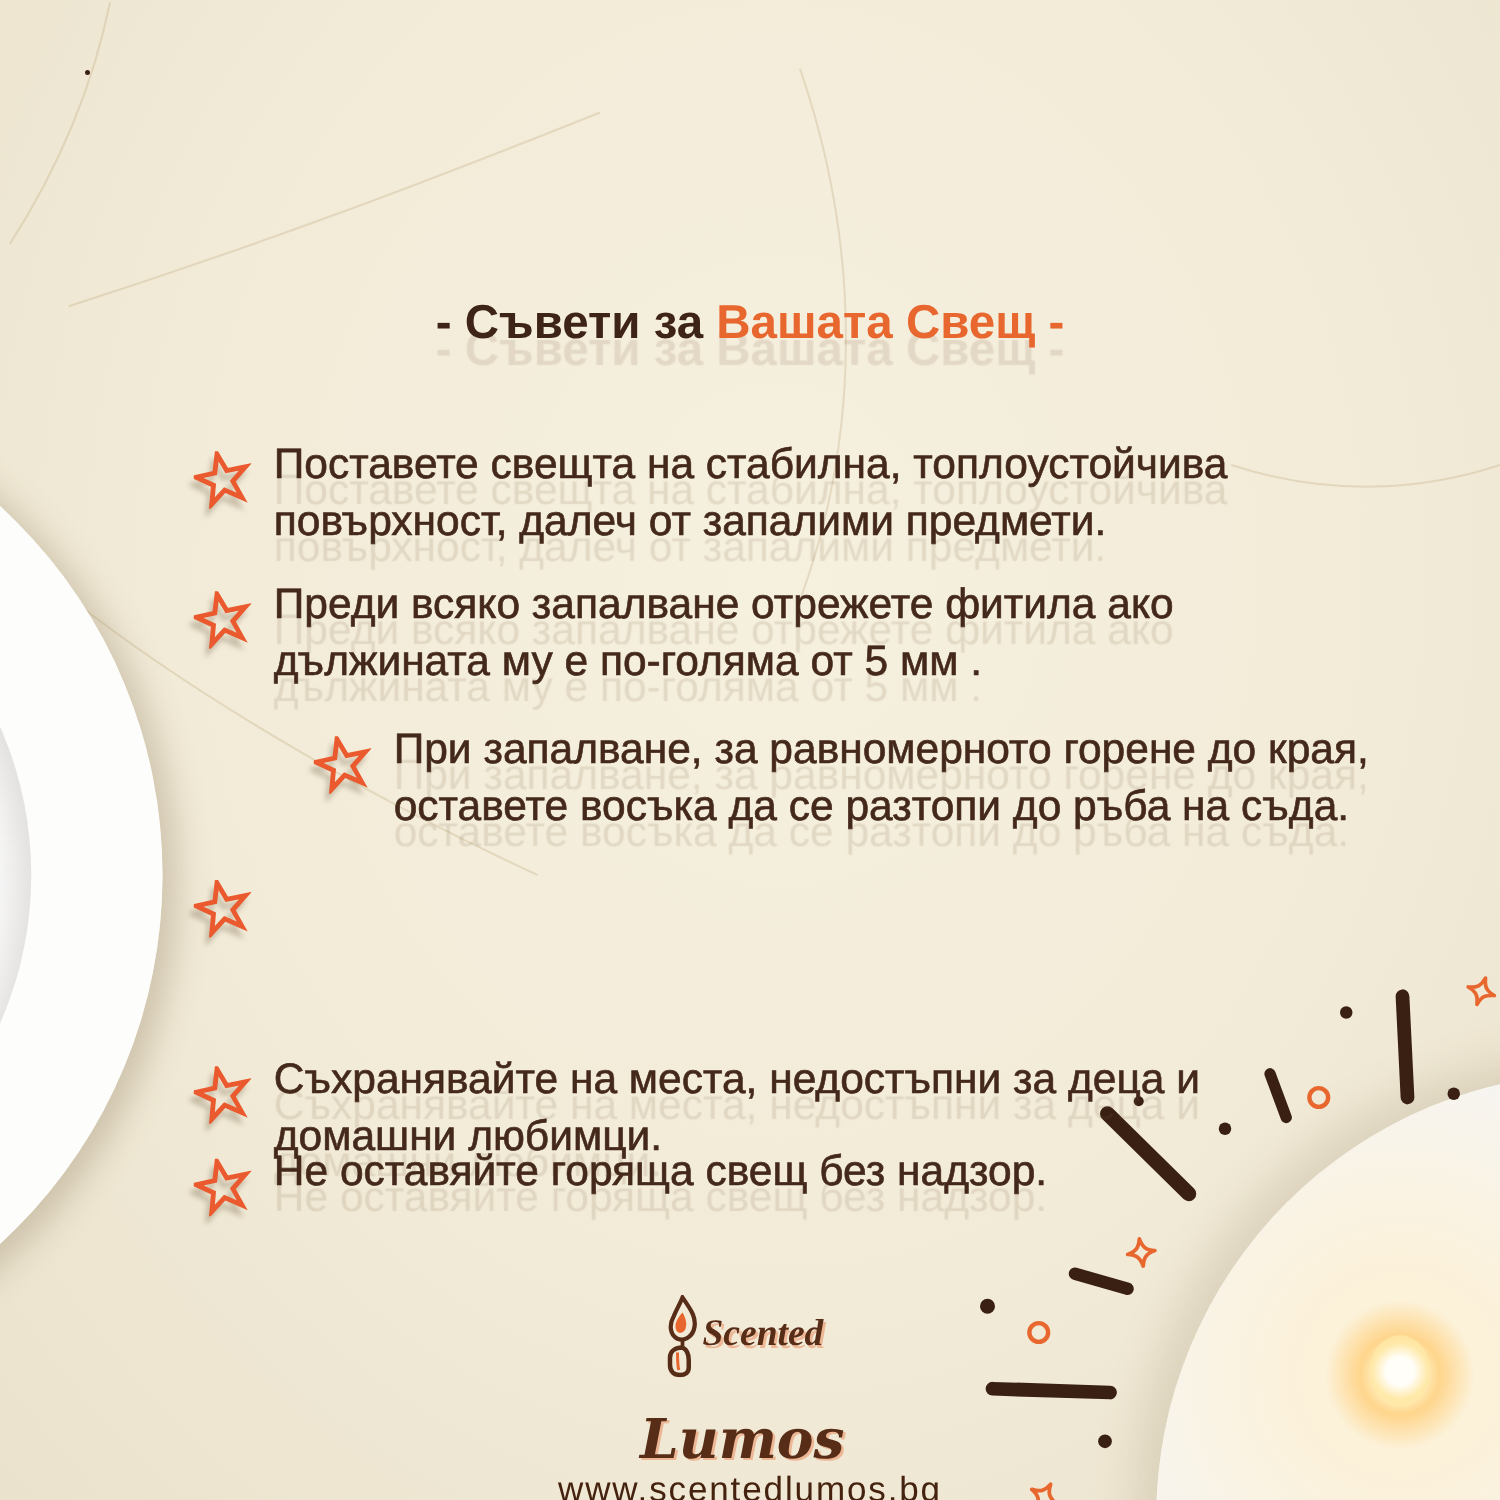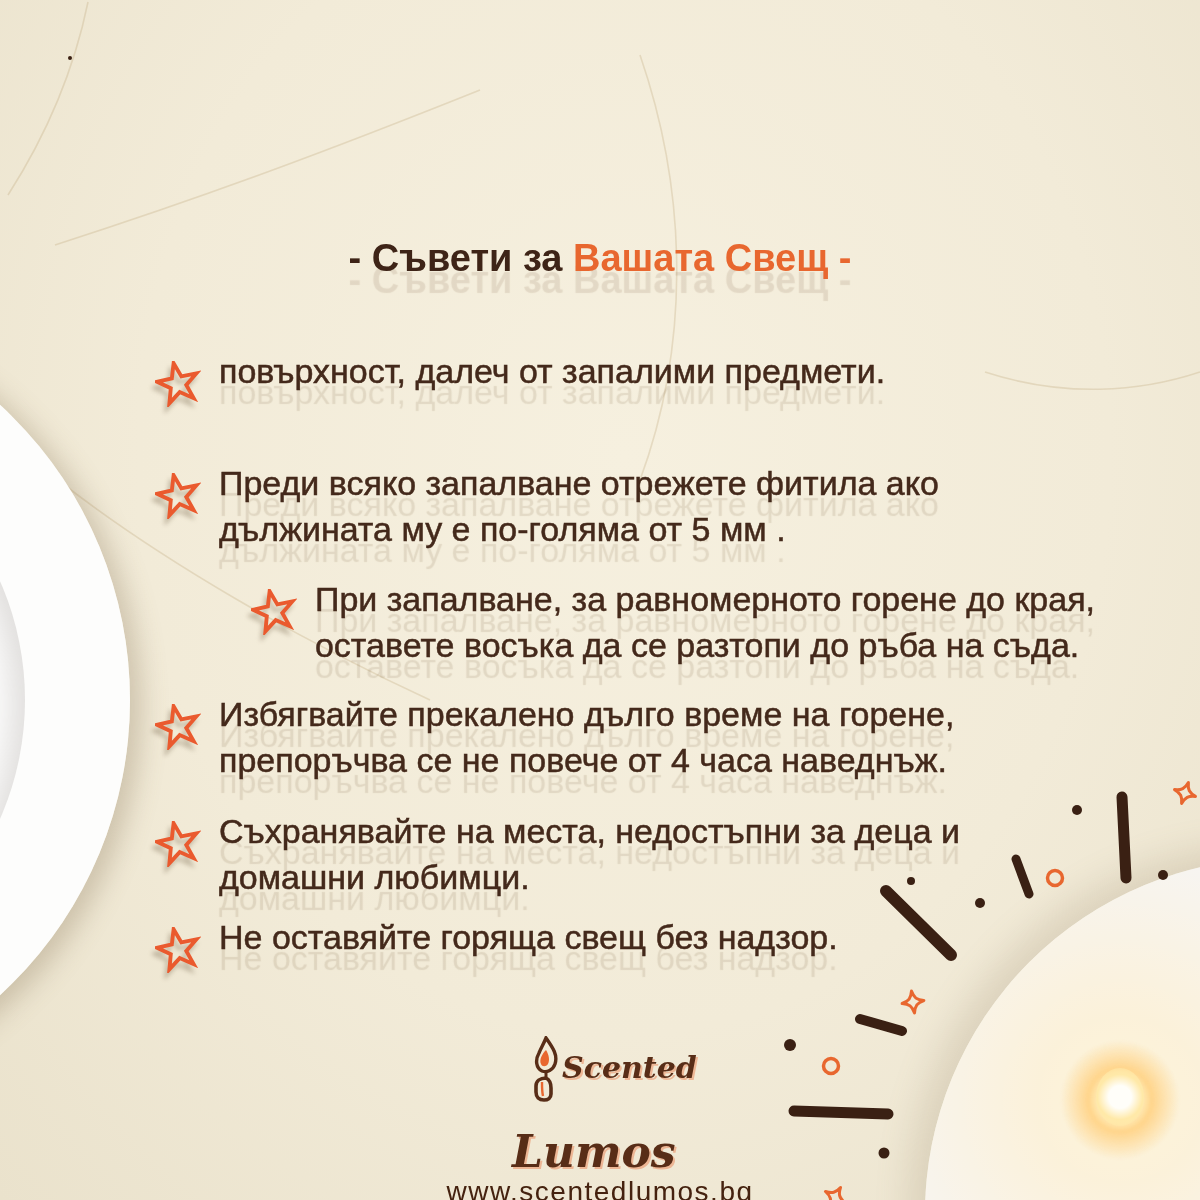--- a/index.html
+++ b/index.html
@@ -75,33 +75,33 @@
   }
   .tip .star{flex:0 0 auto;margin-top:13px;filter:drop-shadow(-3px 6px 2px rgba(110,90,65,.33));}
   .tip:last-of-type .star{margin-top:4px;}
   .tip .txt{
     font-size:34px;line-height:46px;color:#44291b;font-weight:400;
     -webkit-text-stroke:.5px #44291b;
     text-shadow:0 21px 1px rgba(120,92,62,.15);
   }
   .tip .txt span{display:block;}
   #tip-0{top:348px;} #tip-1{top:460px;} #tip-2{top:576px;justify-content:flex-end;}
-  #tip-3{top:691px;} #tip-4{top:808px;} #tip-5{top:914px;}
+  #tip-3{top:691px;} #tip-4{top:840px;} #tip-5{top:914px;}
 
   
   #doodles{left:0;top:0;pointer-events:none;}
 
   
   #logo{left:0;top:1038px;width:1200px;}
   #logo-box{position:relative;width:180px;height:96px;margin:0 auto;}
   .brand{
     position:absolute;font-family:"DejaVu Serif",serif;font-style:italic;font-weight:700;
     color:#582d17;text-shadow:2px 2px 0 rgba(232,100,45,.38);white-space:nowrap;
   }
-  #brand-top{left:52px;top:12px;font-size:30px;}
+  #brand-top{left:52px;top:12px;font-size:30px;font-family:Liberation Serif, serif;}
   #brand-bottom{left:2px;top:40px;font-size:44px;margin-top:48px;}
   #candle-icon{position:absolute;left:12px;top:-2px;}
   #website{
     left:0;top:1176px;width:1200px;text-align:center;
     font-size:28px;letter-spacing:1.5px;color:#45220f;font-weight:400;
   }
 </style>
 </head>
 <body>
 
@@ -156,20 +156,21 @@
 
   <div id="subtitle" class="abs">
     <span>- Съвети за </span><span class="hl">Вашата Свещ -</span>
   </div>
 
   <div id="tip-0" class="abs tip">
     <svg class="star" width="46" height="46" viewBox="0 0 50 50">
       <polygon points="25,2 30.3,17.7 46.9,17.9 33.6,27.8 38.5,43.6 25,34 11.5,43.6 16.4,27.8 3.1,17.9 19.7,17.7" fill="none" stroke="#ea5a2e" stroke-width="4.2" transform="rotate(-12 25 25)"></polygon>
     </svg>
     <div class="txt">
+      <span>Поставете свещта на стабилна, топлоустойчива</span>
       <span>повърхност, далеч от запалими предмети.</span>
     </div>
   </div>
 
   <div id="tip-1" class="abs tip">
     <svg class="star" width="46" height="46" viewBox="0 0 50 50">
       <polygon points="25,2 30.3,17.7 46.9,17.9 33.6,27.8 38.5,43.6 25,34 11.5,43.6 16.4,27.8 3.1,17.9 19.7,17.7" fill="none" stroke="#ea5a2e" stroke-width="4.2" transform="rotate(-12 25 25)"></polygon>
     </svg>
     <div class="txt">
       <span>Преди всяко запалване отрежете фитила ако</span>
@@ -184,24 +185,20 @@
     <div class="txt">
       <span>При запалване, за равномерното горене до края,</span>
       <span>оставете восъка да се разтопи до ръба на съда.</span>
     </div>
   </div>
 
   <div id="tip-3" class="abs tip">
     <svg class="star" width="46" height="46" viewBox="0 0 50 50">
       <polygon points="25,2 30.3,17.7 46.9,17.9 33.6,27.8 38.5,43.6 25,34 11.5,43.6 16.4,27.8 3.1,17.9 19.7,17.7" fill="none" stroke="#ea5a2e" stroke-width="4.2" transform="rotate(-12 25 25)"></polygon>
     </svg>
-    <div class="txt">
-      <span>Избягвайте прекалено дълго време на горене,</span>
-      <span>препоръчва се не повече от 4 часа наведнъж.</span>
-    </div>
   </div>
 
   <div id="tip-4" class="abs tip">
     <svg class="star" width="46" height="46" viewBox="0 0 50 50">
       <polygon points="25,2 30.3,17.7 46.9,17.9 33.6,27.8 38.5,43.6 25,34 11.5,43.6 16.4,27.8 3.1,17.9 19.7,17.7" fill="none" stroke="#ea5a2e" stroke-width="4.2" transform="rotate(-12 25 25)"></polygon>
     </svg>
     <div class="txt">
       <span>Съхранявайте на места, недостъпни за деца и</span>
       <span>домашни любимци.</span>
     </div>

